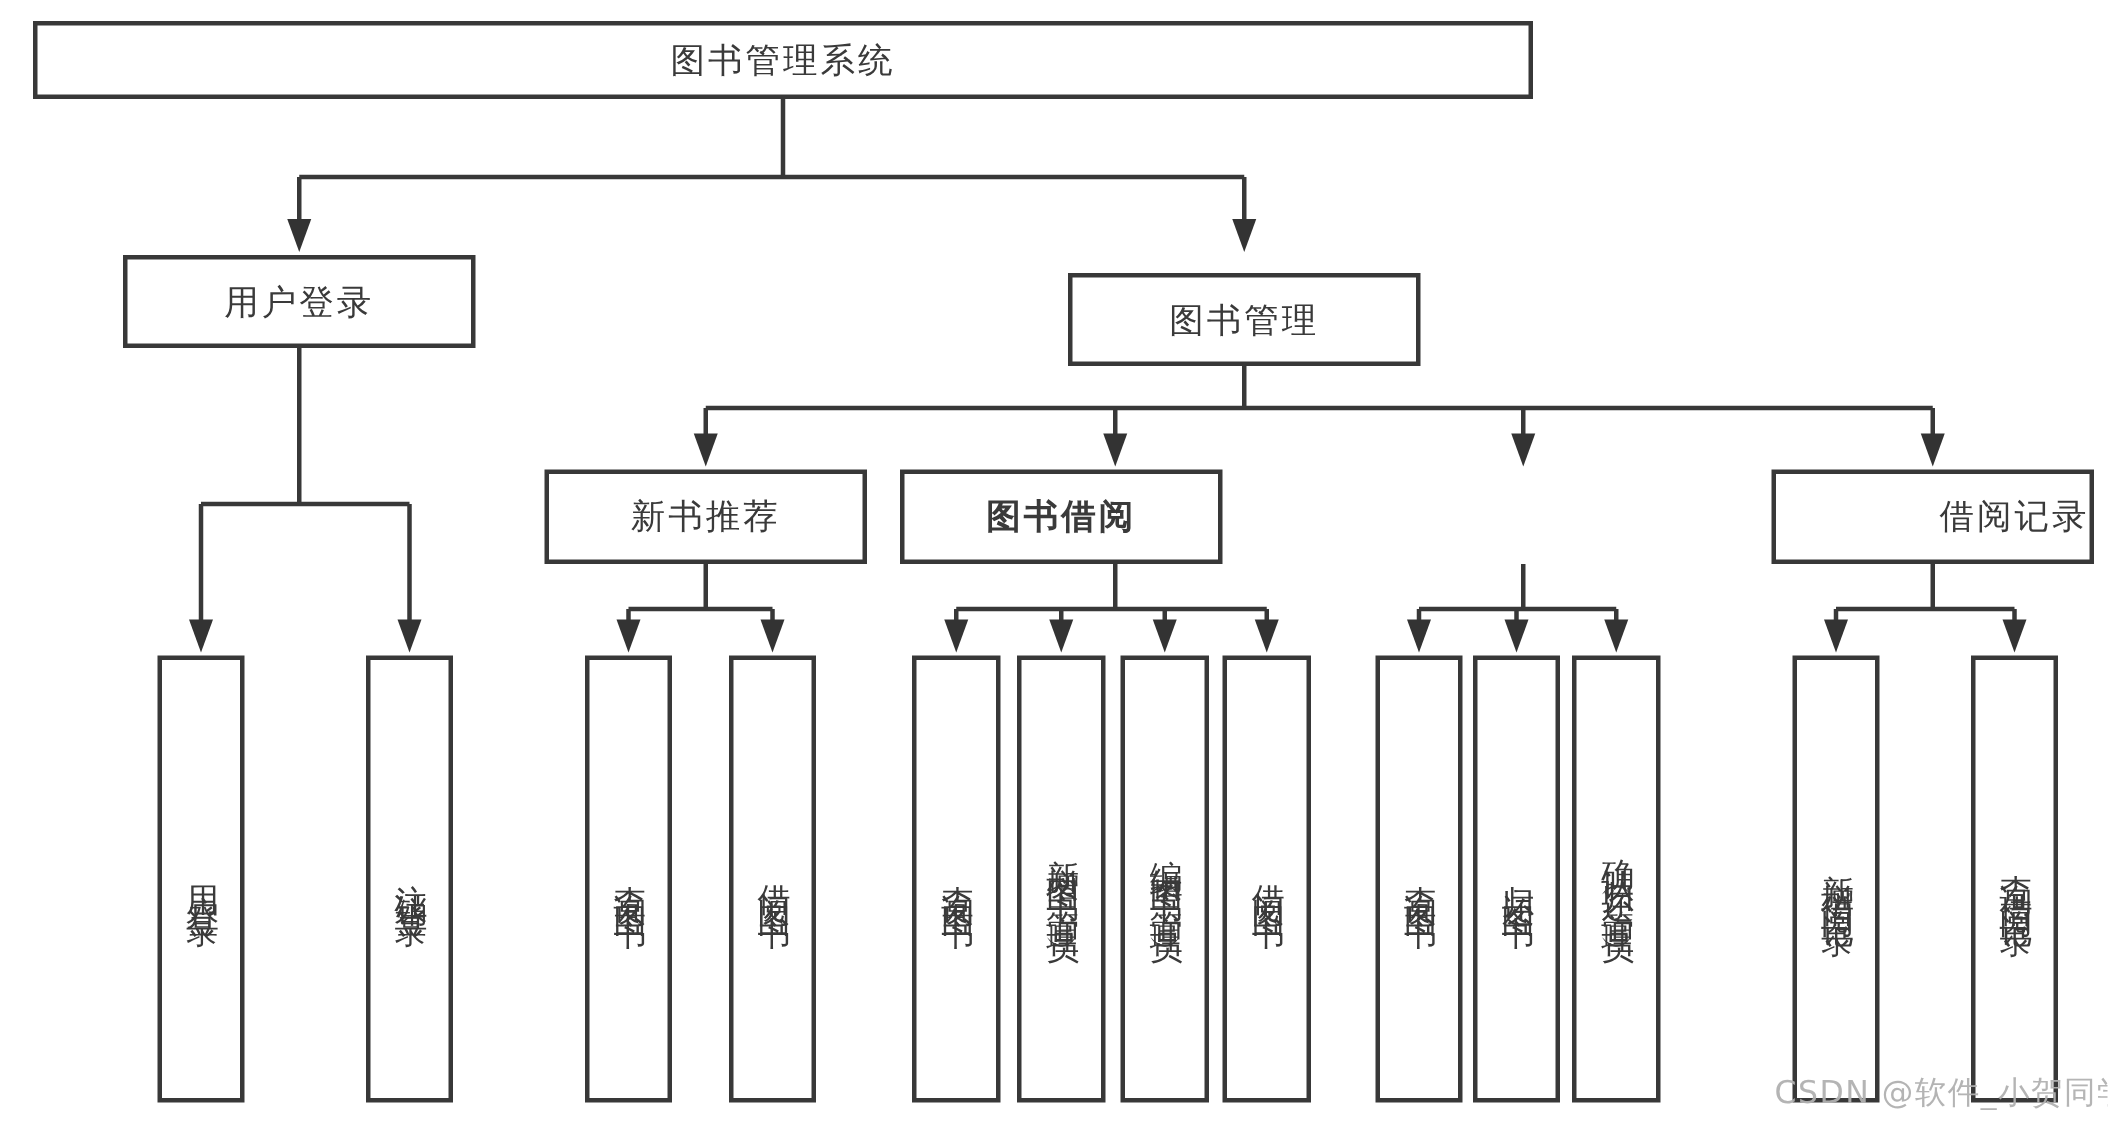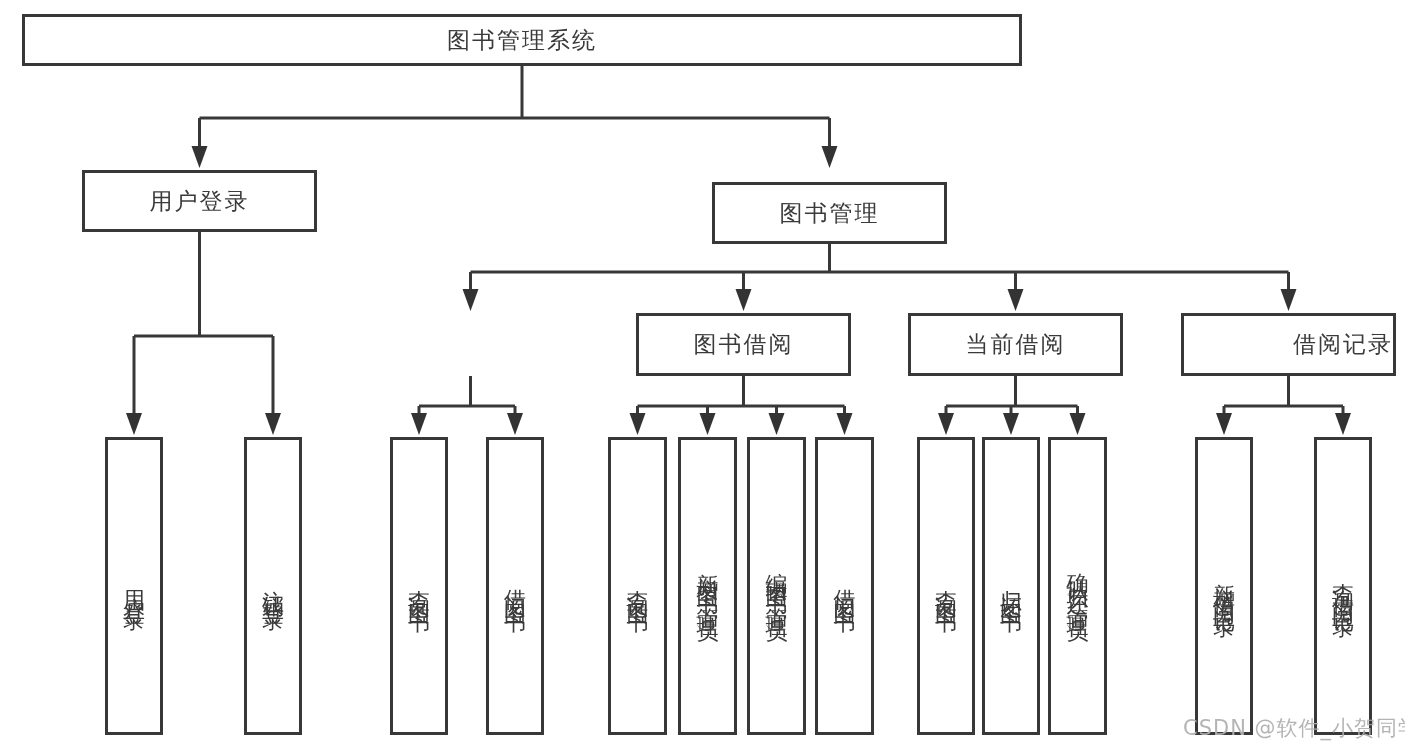--- a/index.html
+++ b/index.html
@@ -64,25 +64,25 @@
     <span>图书管理系统</span>
   </div>
 
   <div class="node h" style="left:82px;top:170px;width:235px;height:62px;">
     <span>用户登录</span>
   </div>
   <div class="node h" style="left:712px;top:182px;width:235px;height:62px;">
     <span>图书管理</span>
   </div>
 
-  <div class="node h" style="left:636px;top:313px;width:215px;height:63px;">
+  <div class="node h" style="left:363px;top:313px;width:215px;height:63px;">
+    <span>新书推荐</span>
+  </div>
+  <div class="node h" style="left:600px;top:313px;width:215px;height:63px;font-weight:bold;">
     <span>图书借阅</span>
-  </div>
-  <div class="node h" style="left:908px;top:313px;width:215px;height:63px;">
-    <span>当前借阅</span>
   </div>
   <div class="node h" style="left:1181px;top:313px;width:215px;height:63px;justify-content:flex-end;">
     <span>借阅记录</span>
   </div>
 
   <div class="node v" style="left:105px;top:437px;width:58px;height:298px;">
     <span>用户登录</span>
   </div>
   <div class="node v" style="left:244px;top:437px;width:58px;height:298px;">
     <span>注销登录</span>

